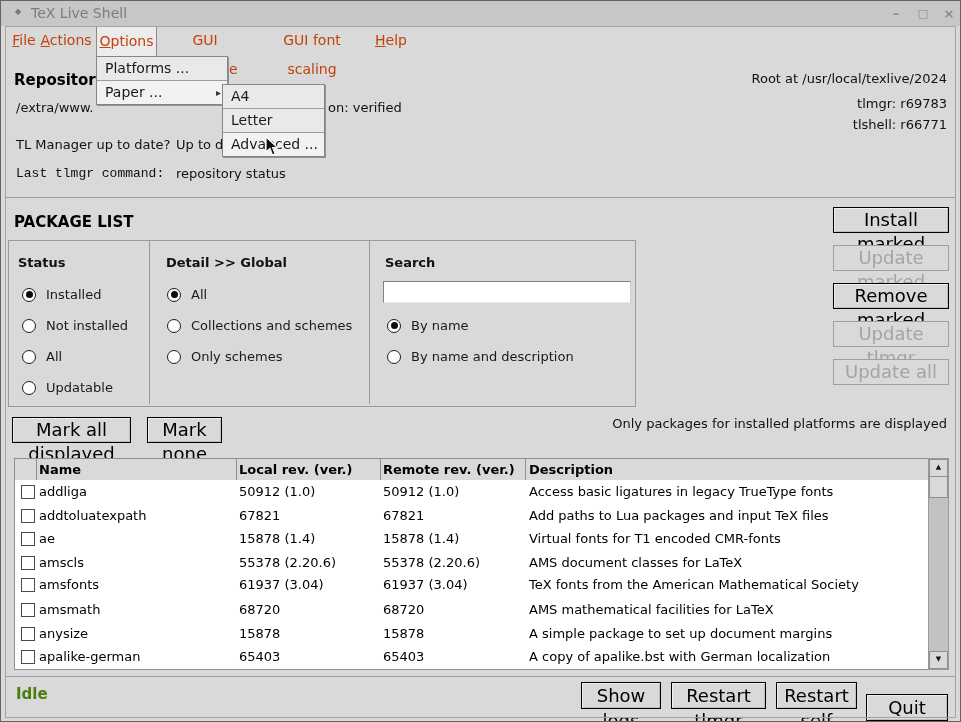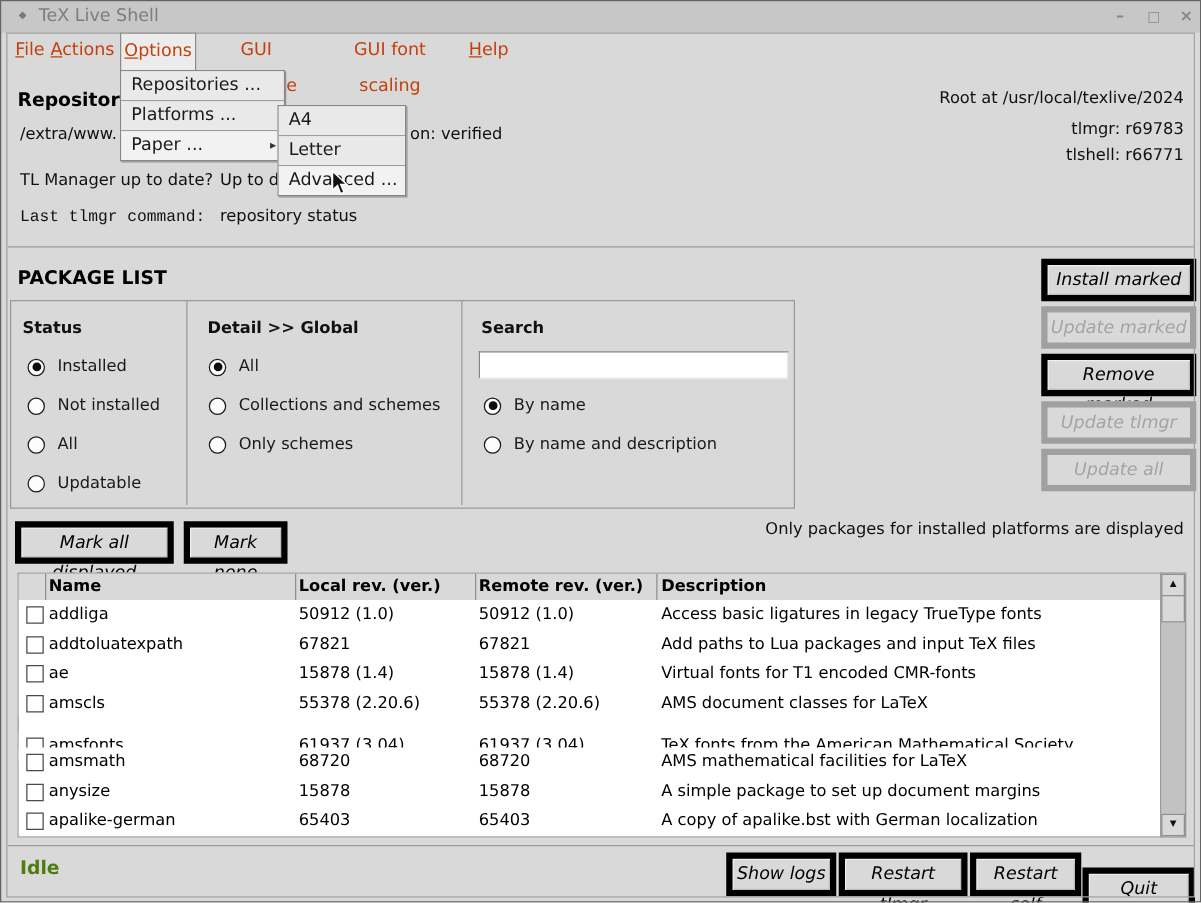--- a/index.html
+++ b/index.html
@@ -35,22 +35,22 @@
   .menu-entry.hot{background:#f2f2f2;}
   .submenu-arrow{position:absolute;right:6px;top:0;font-size:10px;color:#333;}
 
   
   .h-bold{font-weight:bold;font-size:15px;color:#000;}
   .lbl{font-size:13px;color:#111;}
   .rline{right:14px;text-align:right;font-size:13px;color:#111;}
   .sep-h{height:1px;background:#9c9c9c;}
 
   
-  .btn{background:#d9d9d9;border:5px solid #000000;color:#000;font-size:14px;text-align:center;
-       box-shadow:inset 1px 1px 0 #efefef, inset -1px -1px 0 #bdbdbd;font-style:italic;}
+  .btn{background:#d9d9d9;border:1px solid #000000;color:#000;font-size:18px;text-align:center;
+       box-shadow:inset 1px 1px 0 #efefef, inset -1px -1px 0 #bdbdbd;}
   .btn.disabled{color:#a4a4a4;border-color:#a0a0a0;box-shadow:none;}
 
   
   .filters{left:8px;top:240px;width:626px;height:165px;border:1px solid #999;}
   .vline{width:1px;background:#999;}
   .radio{display:inline-block;width:12px;height:12px;border:1.5px solid #1c1c1c;border-radius:50%;background:#fdfdfd;position:relative;vertical-align:middle;}
   .radio.sel::after{content:'';position:absolute;left:2.5px;top:2.5px;width:7px;height:7px;background:#0d0d0d;border-radius:50%;}
   .opt-label{margin-left:10px;vertical-align:middle;}
   .search-entry{left:383px;top:281px;width:240px;height:20px;border:1px solid #828282;border-bottom-color:#e8e8e8;border-right-color:#cfcfcf;background:#fff;font-size:13px;padding:0 3px;outline:none;font-family:inherit;}
 
@@ -195,21 +195,21 @@
     </div>
 
     <div class="trow" style="top: 91.8px;">
       <span class="checkbox"></span>
       <span class="td" style="left:24px;">amscls</span>
       <span class="td" style="left:224px;">55378 (2.20.6)</span>
       <span class="td" style="left:368px;">55378 (2.20.6)</span>
       <span class="td" style="left:514px;">AMS document classes for LaTeX</span>
     </div>
 
-    <div class="trow" style="top: 126px;">
+    <div class="trow" style="top: 114px;">
       <span class="checkbox"></span>
       <span class="td" style="left:24px;">amsfonts</span>
       <span class="td" style="left:224px;">61937 (3.04)</span>
       <span class="td" style="left:368px;">61937 (3.04)</span>
       <span class="td" style="left:514px;">TeX fonts from the American Mathematical Society</span>
     </div>
 
     <div class="trow" style="top: 139px;">
       <span class="checkbox"></span>
       <span class="td" style="left:24px;">amsmath</span>
@@ -244,21 +244,20 @@
 </div>
 
 <div class="abs sep-h statusbar-sep"></div>
 <div class="abs idle">Idle</div>
 <div class="abs btn" style="left:581px;top:682px;width:78px;height:25px;line-height:25px;">Show logs</div>
 <div class="abs btn" style="left:671px;top:682px;width:93px;height:25px;line-height:25px;">Restart tlmgr</div>
 <div class="abs btn" style="left:776px;top:682px;width:79px;height:25px;line-height:25px;">Restart self</div>
 <div class="abs btn" style="left:866px;top:682px;width:80px;height:25px;line-height:25px;margin-top:12px;">Quit</div>
 
 <div class="abs menu-panel" style="left:96px;top:56px;width:130px;">
-  <div class="menu-entry">Repositories ...</div>
   <div class="menu-entry">Platforms ...</div>
   <div class="menu-entry hot"><span>Paper ...</span><span class="submenu-arrow">▸</span></div>
 </div>
 
 <div class="abs menu-panel" style="left:222px;top:84px;width:101px;z-index:21;">
   <div class="menu-entry">A4</div>
   <div class="menu-entry">Letter</div>
   <div class="menu-entry hot">Advanced ...</div>
 </div>
 

